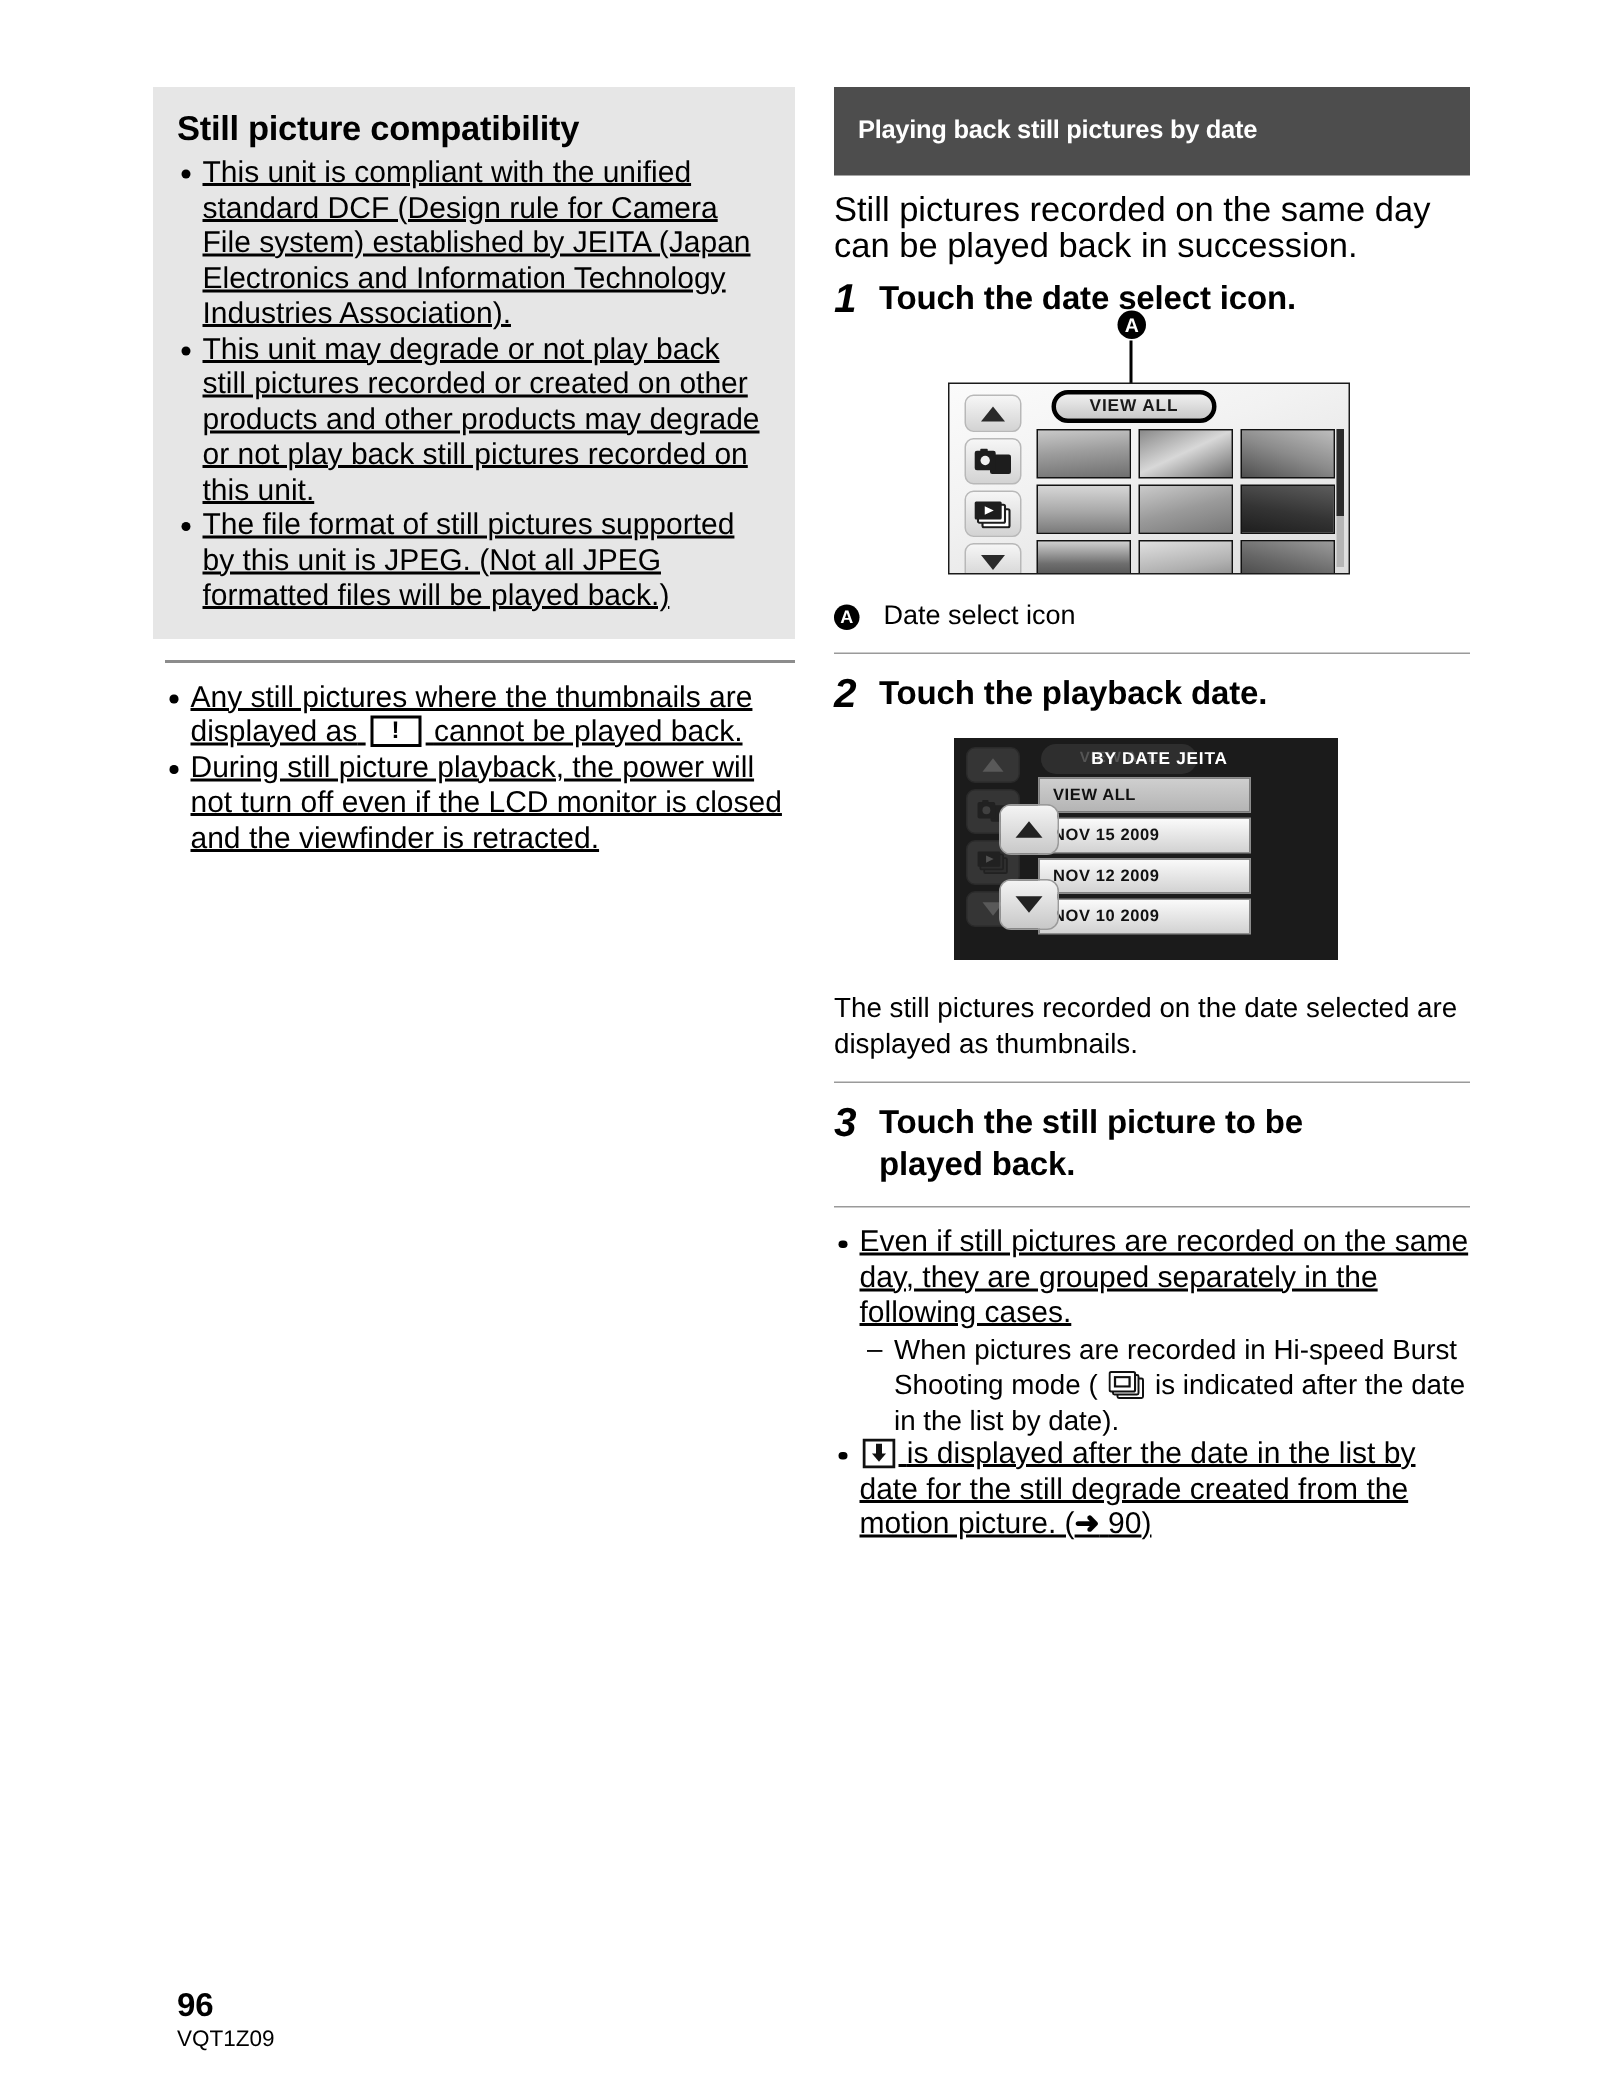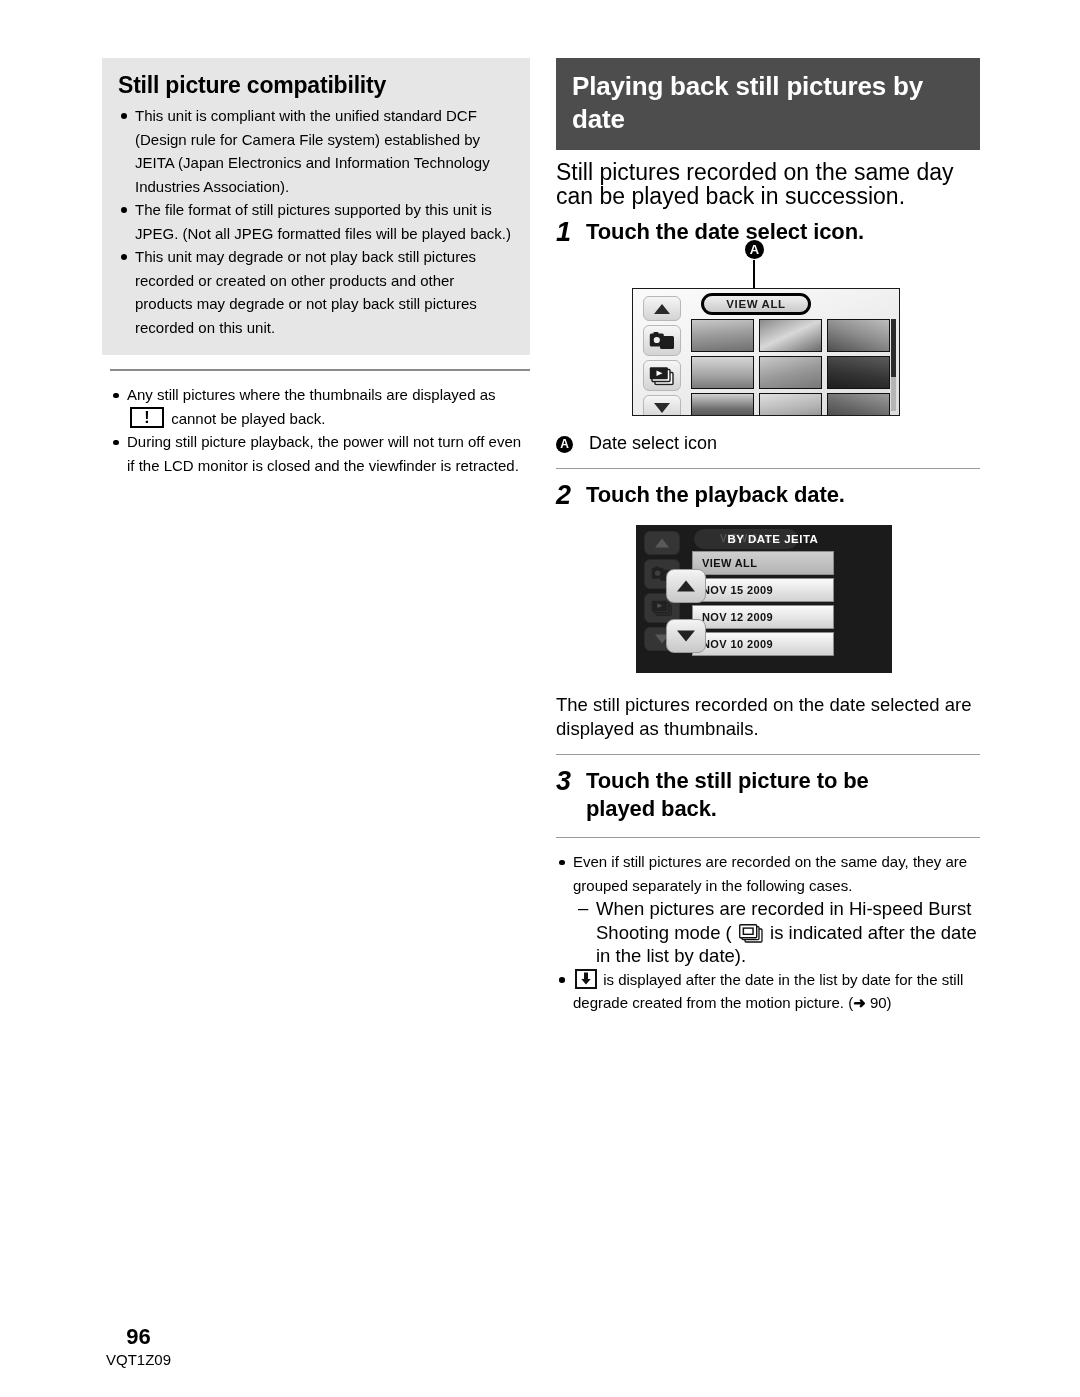--- a/index.html
+++ b/index.html
@@ -31,23 +31,24 @@
     font-weight:bold;
     margin:0 0 5px 0;
     letter-spacing:-0.2px;
   }
 
   
   ul.blist { list-style:none; margin:0; padding:0; }
   ul.blist > li {
     position:relative;
     padding-left:17px;
-    font-size:15px;
+    font-size:20px;
     line-height:23.5px;
     margin-bottom:0px;
+    text-decoration:underline;
   }
   ul.blist > li::before {
     content:"";
     position:absolute;
     left:3px; top:9px;
     width:6px; height:6px;
     border-radius:50%;
     background:#000;
   }
   ul.blist.small > li::before { width:5.5px; height:5.5px; top:9.5px; }
@@ -70,21 +71,21 @@
     border:0;
     border-top:2px solid #8c8c8c;
     margin:14px 0 12px 0;
   }
   .rule.thin { border-top:1.5px solid #9a9a9a; }
 
   
   .hdr-band {
     background:#4d4d4d;
     color:#fff;
-    font-size:26px;
+    font-size:17px;
     font-weight:bold;
     line-height:33px;
     padding:12px 16px 14px 16px;
     width:424px;
     letter-spacing:-0.2px;
   }
 
   .lead {
     font-size:23px;
     line-height:23.5px;
@@ -335,37 +336,37 @@
   }
   .glyph-dl {
     display:inline-block;
     width:22px; height:20px;
     vertical-align:-4px;
     margin:0 2px;
   }
   .arrow-ref { font-weight:bold; }
 
   
-  .footer { position:absolute; left:106px; bottom:28px;text-align:center; }
+  .footer { position:absolute; left:118px; bottom:28px; }
   .footer .pg { font-size:22px; font-weight:bold; line-height:24px; }
   .footer .code { font-size:15px; line-height:19px; margin-top:1px; }
 </style>
 </head>
 <body>
 
 <div class="page">
 
   <div class="col-left">
 
     <div class="graybox">
       <h2>Still picture compatibility</h2>
       <ul class="blist">
         <li>This unit is compliant with the unified standard DCF (Design rule for Camera File system) established by JEITA (Japan Electronics and Information Technology Industries Association).</li>
+        <li>This unit may degrade or not play back still pictures recorded or created on other products and other products may degrade or not play back still pictures recorded on this unit.</li>
         <li>The file format of still pictures supported by this unit is JPEG. (Not all JPEG formatted files will be played back.)</li>
-        <li>This unit may degrade or not play back still pictures recorded or created on other products and other products may degrade or not play back still pictures recorded on this unit.</li>
       </ul>
     </div>
 
     <hr class="rule">
 
     <ul class="blist small">
       <li>
         <span>Any still pictures where the thumbnails are displayed as</span>
         <span class="glyph-warn"></span>
         <span>cannot be played back.</span>

